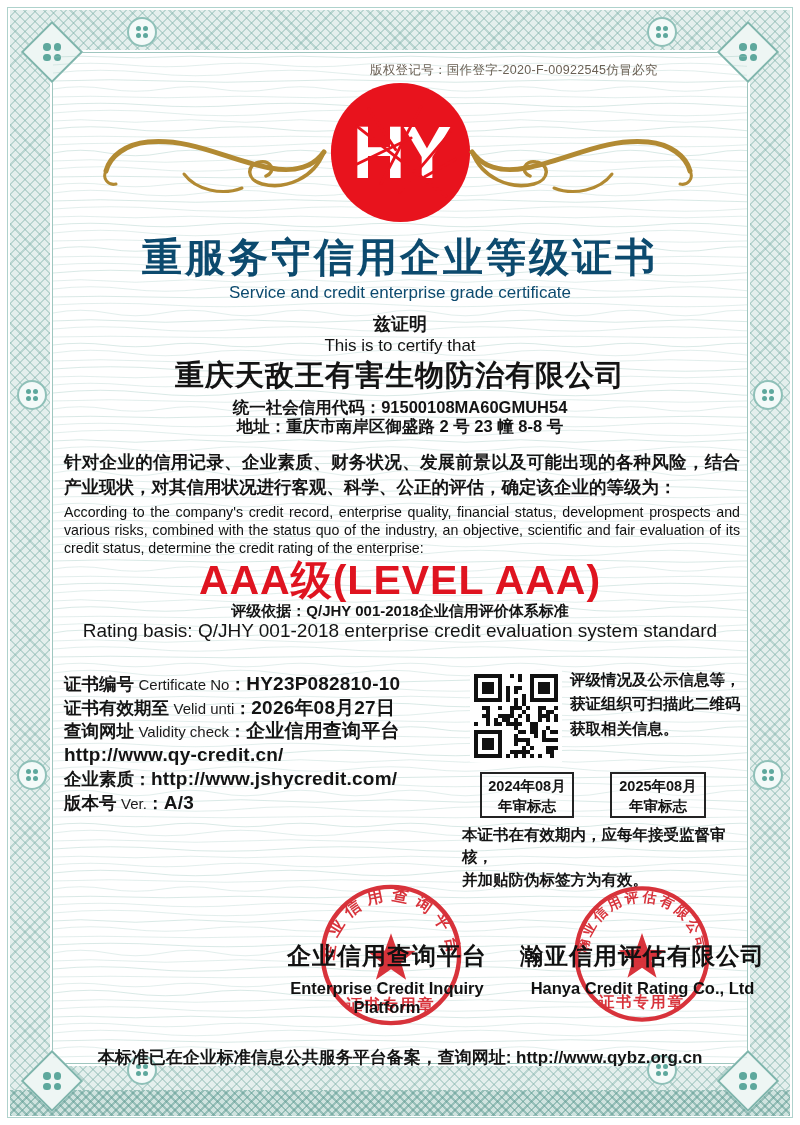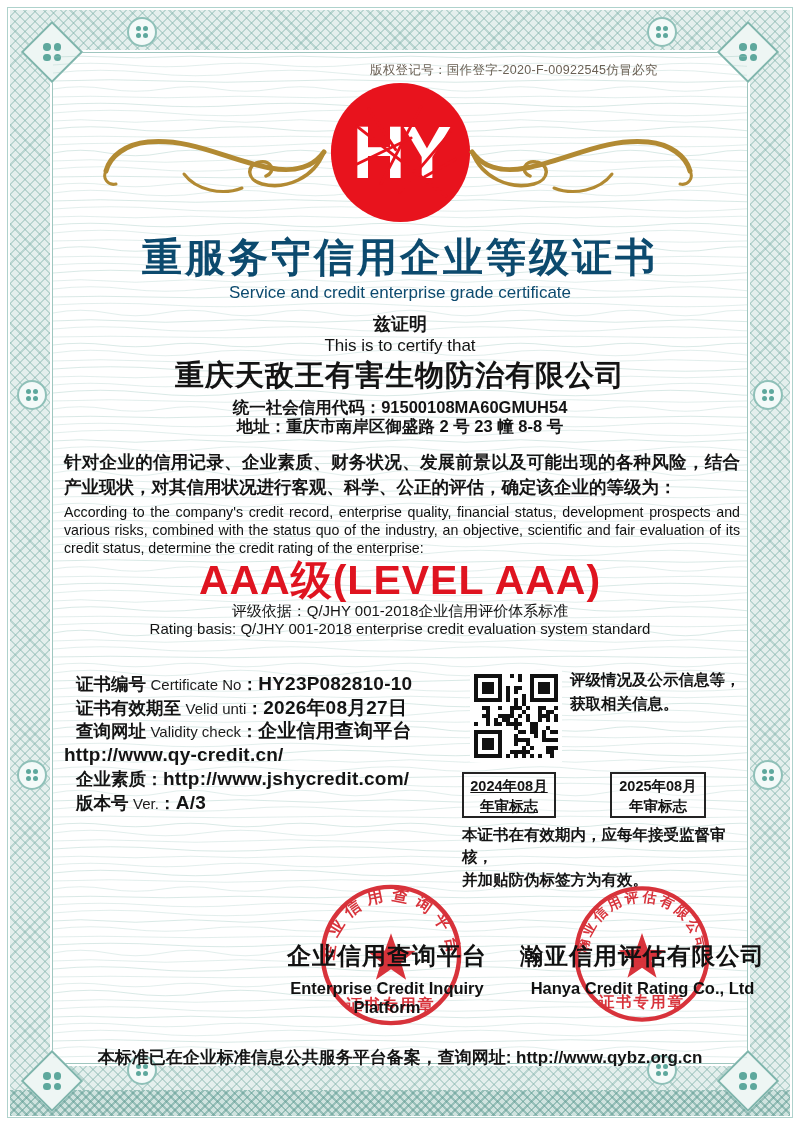--- a/index.html
+++ b/index.html
@@ -35,35 +35,35 @@
   .title{top:230px;font-size:40px;font-weight:700;letter-spacing:3px;color:#0c4a6e;}
   .subtitle{top:283px;font-size:17px;color:#0c4a6e;}
   .certify-cn{top:312px;font-size:18px;font-weight:600;}
   .certify-en{top:336px;font-size:17px;}
   .company{top:356px;font-size:29px;font-weight:700;letter-spacing:1px;}
   .code-line{top:397px;font-size:16.5px;font-weight:600;}
   .addr-line{top:416px;font-size:16.5px;font-weight:600;}
   .para-cn{top:450px;left:64px;width:676px;font-size:17.5px;line-height:1.42;font-weight:600;text-align:justify;}
   .para-en{top:503px;left:64px;width:676px;font-size:14.2px;line-height:1.27;color:#101010;text-align:justify;}
   .rating{top:553px;font-size:41px;font-weight:700;color:#df1420;letter-spacing:1px;}
-  .basis-cn{top:602px;font-size:15px;font-weight:400;}
-  .basis-en{top:620px;font-size:15px;}
+  .basis-cn{top:602px;font-size:15px;font-weight:700;}
+  .basis-en{top:620px;font-size:19px;}
   
   .info-col{top:674px;left:64px;width:400px;}
   .info-line{margin-bottom:2.5px;line-height:20.2px;white-space:nowrap;}
-  .lbl-cn{font-size:17.5px;font-weight:600;margin-left:12px;}
+  .lbl-cn{font-size:17.5px;font-weight:600;}
   .lbl-en{font-size:15px;color:#1b1b1b;}
   .lbl-sep{font-size:17px;font-weight:600;}
   .val{font-size:19px;font-weight:600;letter-spacing:.2px;}
   
   .qr-box{left:470px;top:670px;width:92px;height:92px;background:#fff;}
   .qr-note{left:570px;top:668px;width:178px;font-size:15.5px;line-height:1.58;font-weight:600;}
   .review-box{top:772px;height:40px;border:2px solid #232323;text-align:center;
       font-size:14.5px;font-weight:600;line-height:1.4;padding-top:2px;background:rgba(255,255,255,.35);}
-  .rb-1{left:462px;width:90px;text-decoration:underline;}
+  .rb-1{left:480px;width:90px;}
   .rb-2{left:610px;width:92px;}
   .review-note{left:462px;top:824px;width:284px;font-size:15.5px;font-weight:600;line-height:1.45;}
   .review-note .l2{text-align:left;}
   
   .seal{opacity:.92;}
   .org{text-align:center;z-index:5;}
   .org-left{left:262px;top:940px;width:250px;}
   .org-right{left:515px;top:940px;width:255px;}
   .org .cn{font-size:24px;font-weight:700;letter-spacing:1px;color:#111;}
   .org-right .cn{font-size:23.5px;}
@@ -491,20 +491,21 @@
     <rect x="36" y="84" width="4" height="4" fill="#111"></rect>
     <rect x="44" y="84" width="4" height="4" fill="#111"></rect>
     <rect x="52" y="84" width="4" height="4" fill="#111"></rect>
     <rect x="60" y="84" width="4" height="4" fill="#111"></rect>
     <rect x="68" y="84" width="4" height="4" fill="#111"></rect>
     <rect x="80" y="84" width="4" height="4" fill="#111"></rect>
   </svg>
 
 <div class="abs qr-note">
   <div>评级情况及公示信息等，</div>
+  <div>获证组织可扫描此二维码</div>
   <div>获取相关信息。</div>
 </div>
 
 <div class="abs review-box rb-1">
   <div>2024年08月</div>
   <div>年审标志</div>
 </div>
 <div class="abs review-box rb-2">
   <div>2025年08月</div>
   <div>年审标志</div>

